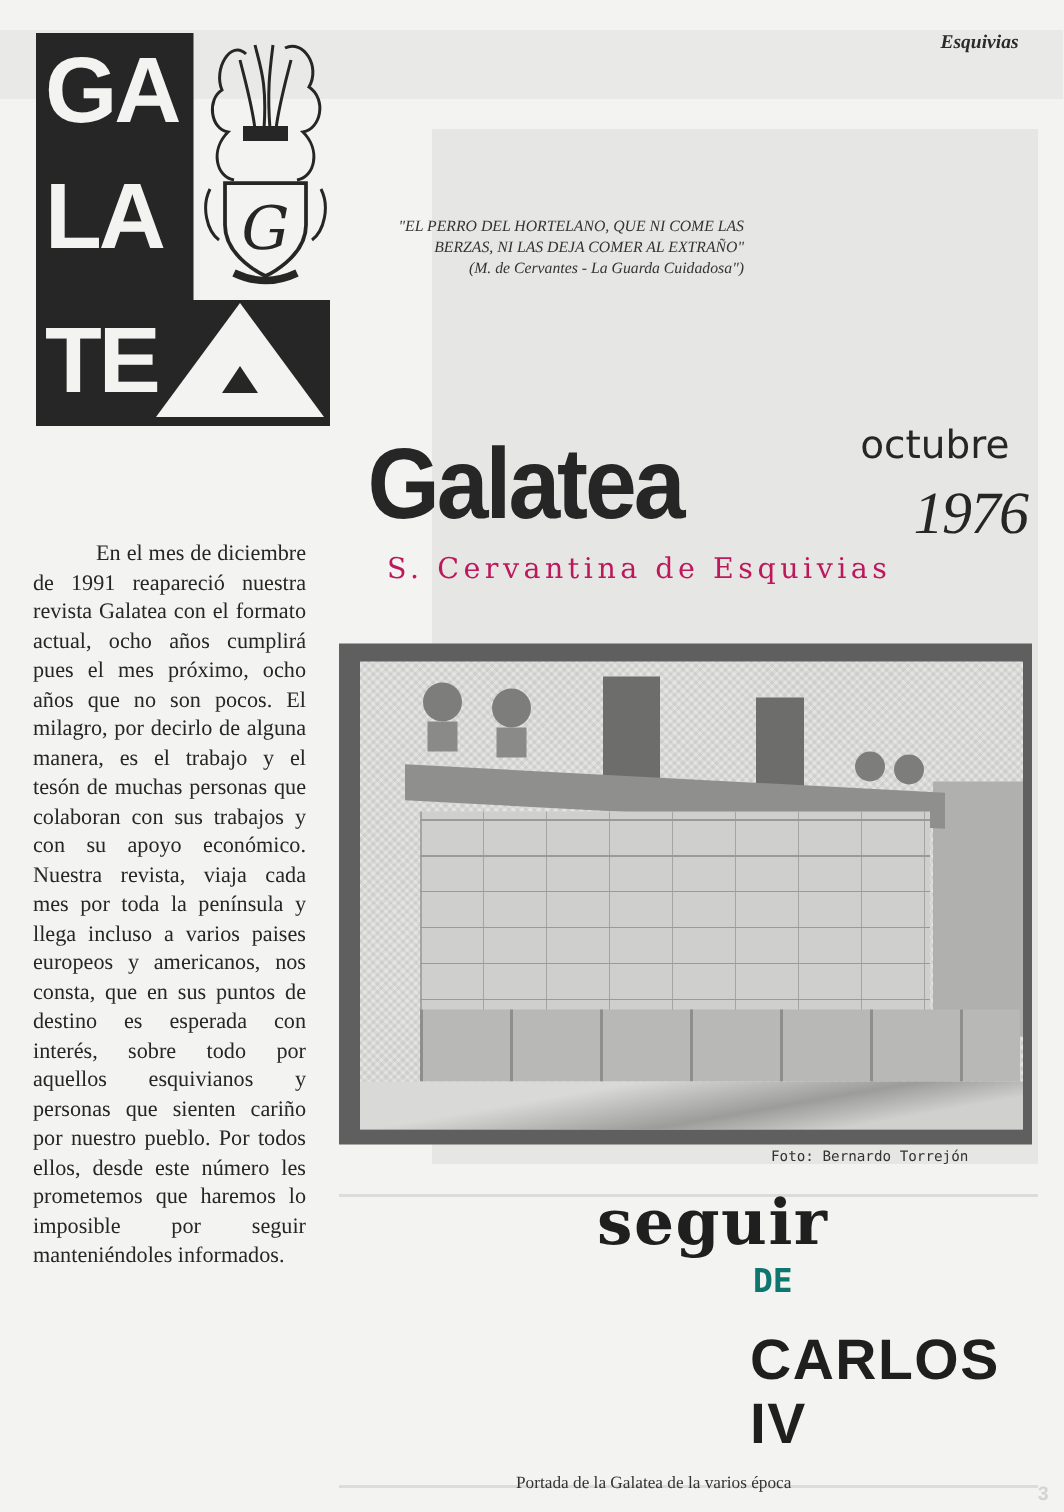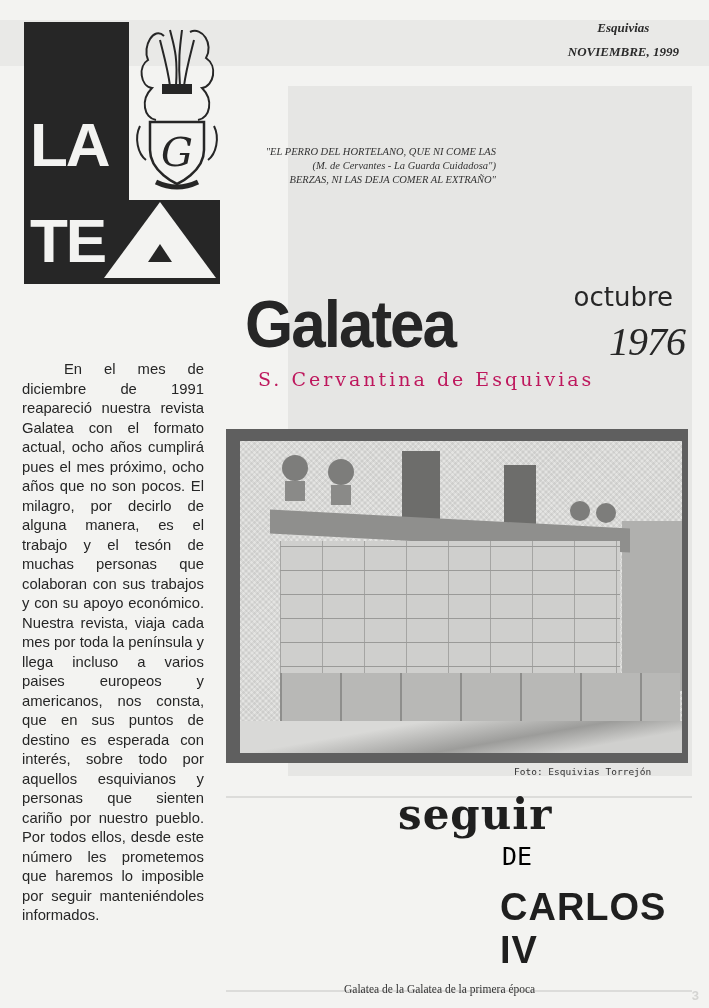--- a/index.html
+++ b/index.html
@@ -22,21 +22,21 @@
   .logo .big-a { position: absolute; left: 80px; top: 180px; width: 0; height: 0;
     border-left: 56px solid transparent; border-right: 56px solid transparent; border-bottom: 76px solid #f3f3f1; }
   .logo .big-a-hole { position: absolute; left: 124px; top: 222px; width: 0; height: 0;
     border-left: 12px solid transparent; border-right: 12px solid transparent; border-bottom: 18px solid #262626; }
   .crest { position: absolute; left: 110px; top: 4px; width: 86px; height: 170px; }
 
   .header-place { position: absolute; right: 30px; top: 16px; text-align: center; font-style: italic; font-weight: 700; font-size: 13px; color: #2b2b2b; line-height: 24px; font-family: "Liberation Serif", serif; }
 
   .quote { position: absolute; left: 226px; top: 145px; width: 270px; text-align: right; font-family: "Liberation Serif", serif; font-style: italic; font-size: 10.5px; line-height: 14px; color: #333; }
 
-  .col-text { position: absolute; left: 22px; top: 360px; width: 182px; font-family: Liberation Sans, sans-serif; font-size: 14.8px; line-height: 19.5px; text-align: justify; color: #262626; text-indent: 42px; }
+  .col-text { position: absolute; left: 22px; top: 360px; width: 182px; font-family: Liberation Serif, serif; font-size: 14.8px; line-height: 19.5px; text-align: justify; color: #262626; text-indent: 42px; }
 
   .old-title { position: absolute; left: 245px; top: 288px; font-family: "Liberation Sans", sans-serif; font-weight: 700; font-size: 62px; letter-spacing: -2px; color: #262626; transform: scaleY(1.08); }
   .old-month { position: absolute; right: 36px; top: 282px; font-family: "DejaVu Sans", sans-serif; font-size: 26px; color: #262626; }
   .old-year { position: absolute; right: 24px; top: 318px; font-family: "Liberation Serif", serif; font-style: italic; font-size: 40px; color: #262626; letter-spacing: -1px; }
   .old-sub { position: absolute; left: 258px; top: 368px; font-family: "DejaVu Serif", serif; font-size: 19px; letter-spacing: 3px; color: #be185d; }
 
   .photo-frame { position: absolute; left: 226px; top: 429px; width: 462px; height: 334px; background: #5f5f5f; padding: 12px 6px 10px 14px; }
   .photo { width: 100%; height: 100%; position: relative; overflow: hidden;
     background:
       repeating-linear-gradient(45deg, rgba(0,0,0,0.05) 0 2px, transparent 2px 4px),
@@ -51,37 +51,38 @@
   .photo .ball-base { position: absolute; width: 20px; height: 20px; background: #8a8a88; }
   .photo .door { position: absolute; background: #6d6d6b; }
   .photo .base { position: absolute; left: 40px; top: 232px; width: 400px; height: 48px; background:
     repeating-linear-gradient(90deg, #8e8e8c 0 2px, transparent 2px 60px), #b8b8b6; }
   .photo .ground { position: absolute; left: 0; top: 280px; right: 0; bottom: 0; background: linear-gradient(170deg, #d9d9d7 30%, #9c9c9a 60%, #d0d0ce 80%); }
   .photo .side-building { position: absolute; right: 0; top: 80px; width: 60px; height: 170px; background: #b0b0ae; }
 
   .credit { position: absolute; left: 514px; top: 766px; font-family: "DejaVu Sans Mono", monospace; font-size: 9.5px; color: #333; }
 
   .fuente { position: absolute; left: 398px; top: 790px; font-family: "DejaVu Serif", serif; font-weight: 700; font-size: 42px; color: #1f1f1f; letter-spacing: 1px; }
-  .de { position: absolute; left: 502px; top: 842px; font-family: "DejaVu Sans Mono", monospace; font-weight: 400; font-size: 25px; color: #000000; }
+  .de { position: absolute; left: 502px; top: 842px; font-family: "DejaVu Sans Mono", monospace; font-weight: 700; font-size: 22px; color: #0f766e; }
   .carlos { position: absolute; left: 500px; top: 886px; font-family: Liberation Sans, sans-serif; font-weight: 700; font-size: 38px; color: #1f1f1f; letter-spacing: 1px; }
 
   .caption { position: absolute; left: 344px; top: 983px; font-family: "Liberation Serif", serif; font-size: 11.5px; color: #333; }
   .page-num { position: absolute; right: 10px; top: 988px; font-family: "Liberation Sans", sans-serif; font-weight: 700; font-size: 13px; color: #d4d4d2; }
 </style>
 </head>
 <body>
 
 <div class="ghost-band" style="left:0;top:20px;width:709px;height:46px;"></div>
 <div class="ghost-panel" style="left:288px;top:86px;width:404px;height:690px;"></div>
 <div class="ghost-line" style="left:226px;top:796px;width:466px;"></div>
 <div class="ghost-line" style="left:226px;top:990px;width:466px;"></div>
 
 <div class="logo">
   <div class="black-top"></div>
   <div class="black-bottom"></div>
+  <span class="letters l-ga">GA</span>
   <span class="letters l-te">TE</span>
   <span class="letters l-la">LA</span>
   <div class="big-a"></div>
   <div class="big-a-hole"></div>
   <svg class="crest" viewBox="0 0 86 170">
     <g fill="none" stroke="#262626" stroke-width="2">
       <path d="M30 10 C20 0, 8 20, 14 34 C4 40, 6 60, 18 62 C6 74, 10 92, 22 94"></path>
       <path d="M56 6 C68 0, 80 18, 72 32 C84 40, 80 60, 68 62 C80 74, 76 92, 64 94"></path>
       <path d="M36 4 C40 20, 44 30, 42 60"></path>
       <path d="M48 4 C46 20, 44 34, 46 60"></path>
@@ -91,27 +92,26 @@
     <rect x="28" y="58" width="30" height="10" fill="#262626"></rect>
     <path d="M16 96 L70 96 L70 124 C70 146, 43 158, 43 158 C43 158, 16 146, 16 124 Z" fill="#f3f3f1" stroke="#262626" stroke-width="2.5"></path>
     <text x="43" y="140" text-anchor="middle" font-family="DejaVu Serif, serif" font-size="40" font-style="italic" fill="#262626">G</text>
     <path d="M22 156 Q43 166 64 156" fill="none" stroke="#262626" stroke-width="5"></path>
     <path d="M6 100 C0 112, 4 128, 12 134 M80 100 C86 112, 82 128, 74 134" fill="none" stroke="#262626" stroke-width="2"></path>
   </svg>
 </div>
 
 <div class="header-place">
   <div>Esquivias</div>
-  <div>NOVIEMBRE, 1999</div>
 </div>
 
 <div class="quote">
   <div>"EL PERRO DEL HORTELANO, QUE NI COME LAS</div>
+  <div>BERZAS, NI LAS DEJA COMER AL EXTRAÑO"</div>
   <div>(M. de Cervantes - La Guarda Cuidadosa")</div>
-  <div>BERZAS, NI LAS DEJA COMER AL EXTRAÑO"</div>
 </div>
 
 <p class="col-text">En el mes de diciembre de 1991 reapareció nuestra revista Galatea con el formato actual, ocho años cumplirá pues el mes próximo, ocho años que no son pocos. El milagro, por decirlo de alguna manera, es el trabajo y el tesón de muchas personas que colaboran con sus trabajos y con su apoyo económico. Nuestra revista, viaja cada mes por toda la península y llega incluso a varios paises europeos y americanos, nos consta, que en sus puntos de destino es esperada con interés, sobre todo por aquellos esquivianos y personas que sienten cariño por nuestro pueblo. Por todos ellos, desde este número les prometemos que haremos lo imposible por seguir manteniéndoles informados.</p>
 
 <div class="old-title">Galatea</div>
 <div class="old-month">octubre</div>
 <div class="old-year">1976</div>
 <div class="old-sub">S. Cervantina de Esquivias</div>
 
 <div class="photo-frame">
@@ -124,20 +124,20 @@
     <div class="ball-base" style="left:45px;top:40px;"></div>
     <div class="ball" style="left:88px;top:18px;"></div>
     <div class="ball-base" style="left:91px;top:44px;"></div>
     <div class="ball" style="left:330px;top:60px;width:20px;height:20px;"></div>
     <div class="ball" style="left:356px;top:62px;width:20px;height:20px;"></div>
     <div class="wall"></div>
     <div class="base"></div>
     <div class="ground"></div>
   </div>
 </div>
-<div class="credit">Foto: Esquivias Torrejón</div>
+<div class="credit">Foto: Bernardo Torrejón</div>
 
 <div class="fuente">seguir</div>
 <div class="de">DE</div>
 <div class="carlos">CARLOS IV</div>
 
-<div class="caption">Galatea de la Galatea de la primera época</div>
+<div class="caption">Portada de la Galatea de la varios época</div>
 <div class="page-num">3</div>
 
 </body></html>

